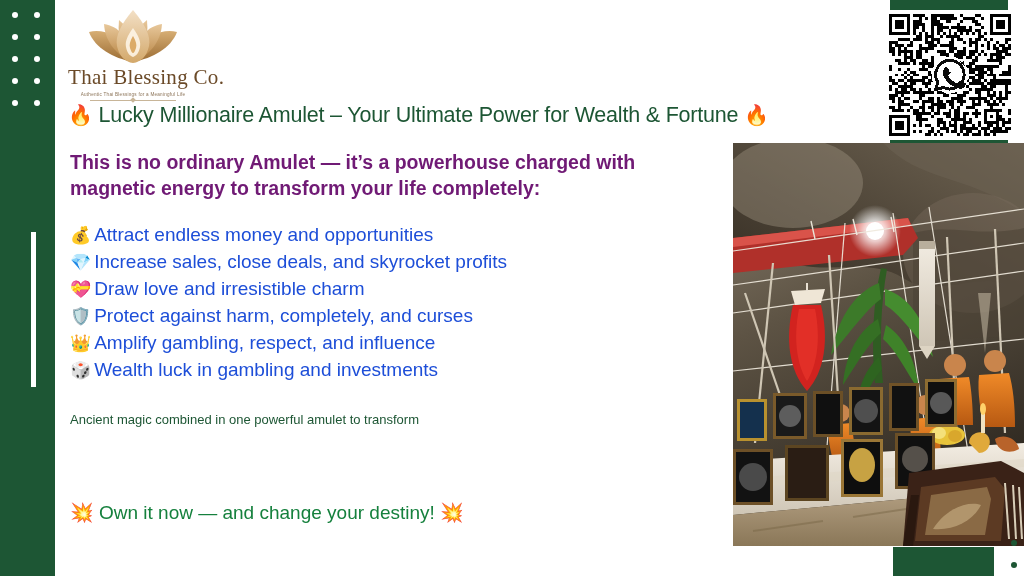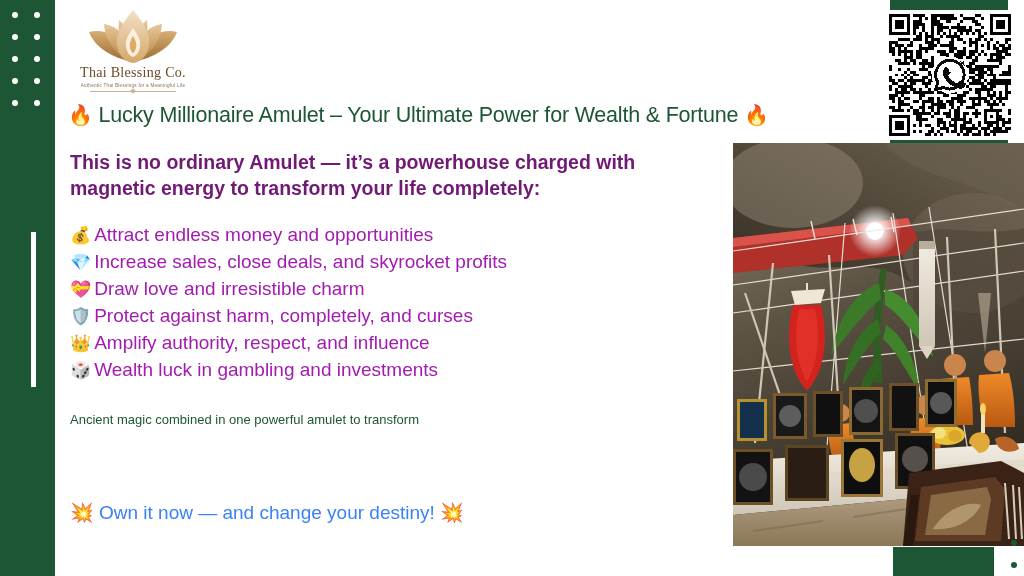--- a/index.html
+++ b/index.html
@@ -28,21 +28,21 @@
   }
 
   
   .logo{
     position:absolute; left:68px; top:6px; width:130px; height:92px;
     text-align:center;
   }
   .logo-mark{ width:96px; height:58px; margin:0 auto; display:block; }
   .logo-name{
     font-family:"Liberation Serif", serif;
-    font-size:14px; letter-spacing:.3px; color:#6b4a28;
+    font-size:21px; letter-spacing:.3px; color:#6b4a28;
     margin-top:1px; white-space:nowrap;
   }
   .logo-tag{
     font-size:4.6px; letter-spacing:.25px; color:#8a7256;
     margin-top:2px; white-space:nowrap;
   }
   .logo-rule{
     margin:3px auto 0; width:86px; height:1px; background:#c8b598;
     position:relative;
   }
@@ -66,33 +66,33 @@
     font-size:19.5px; font-weight:bold; color:#701a75;
     line-height:1.32;
   }
 
   
   .benefits{
     position:absolute; left:70px; top:222px; width:660px;
     list-style:none;
   }
   .benefit{
-    font-size:19px; color:#a21caf; line-height:1.42;
+    font-size:19px; color:#1d4ed8; line-height:1.42;
     white-space:nowrap;
   }
   .benefit .ico{ font-size:17px; margin-right:3px; }
 
   
   .closing{
     position:absolute; left:70px; top:411px; width:660px;
     font-size:13px; color:#1d5634; line-height:1.34;
   }
   .cta{
     position:absolute; left:70px; top:501px; width:660px;
-    font-size:19px; color:#3b82f6; white-space:nowrap;
+    font-size:19px; color:#15803d; white-space:nowrap;
   }
 
   
   .photo{
     position:absolute; left:733px; top:143px; width:291px; height:403px;
     overflow:hidden; background:#2a2118;
   }
   .photo svg{ display:block; width:100%; height:100%; }
 
   
@@ -188,21 +188,21 @@
   <li class="benefit">
     <span class="ico">💎</span><span>Increase sales, close deals, and skyrocket profits</span>
   </li>
   <li class="benefit">
     <span class="ico">💝</span><span>Draw love and irresistible charm</span>
   </li>
   <li class="benefit">
     <span class="ico">🛡️</span><span>Protect against harm, completely, and curses</span>
   </li>
   <li class="benefit">
-    <span class="ico">👑</span><span>Amplify authority, respect, and influence</span>
+    <span class="ico">👑</span><span>Amplify gambling, respect, and influence</span>
   </li>
   <li class="benefit">
     <span class="ico">🎲</span><span>Wealth luck in gambling and investments</span>
   </li>
 </ul>
 
 <div class="closing">
   <div>Ancient magic combined in one powerful amulet to transform</div>
 </div>
 

